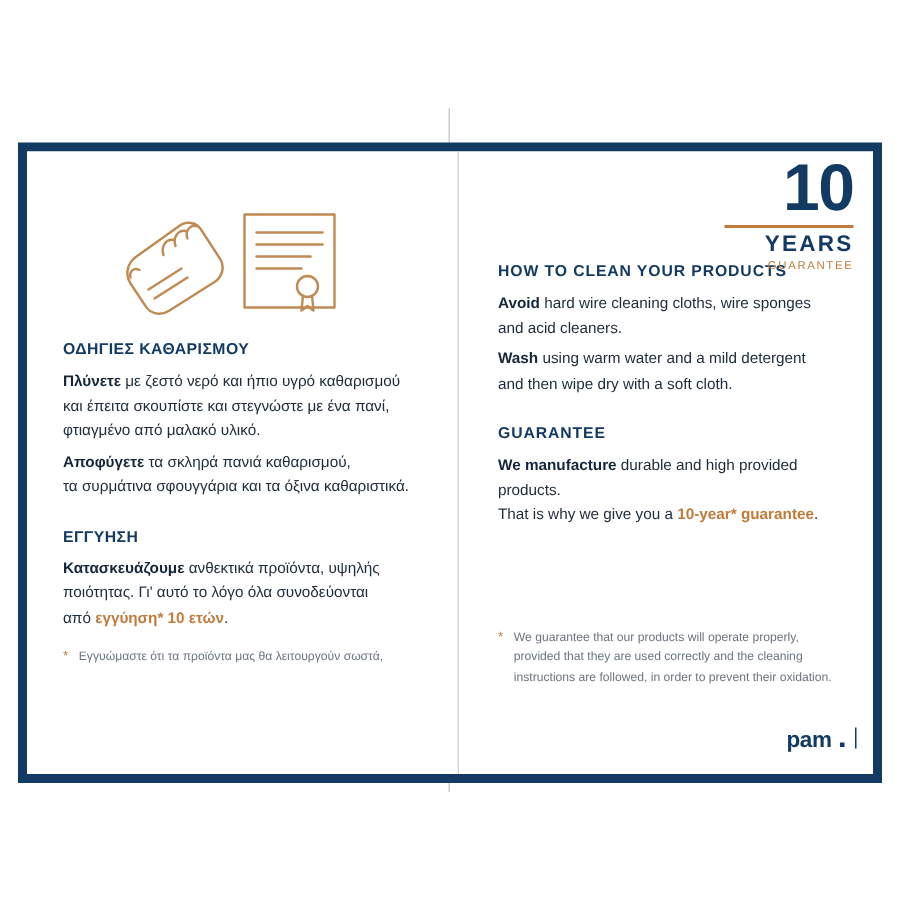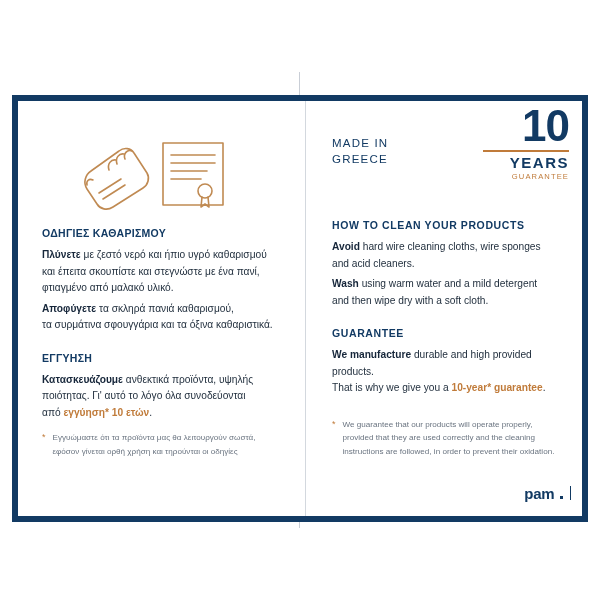--- a/index.html
+++ b/index.html
@@ -242,31 +242,27 @@
             <b>Κατασκευάζουμε</b><span> ανθεκτικά προϊόντα, υψηλής</span><br>
             <span>ποιότητας. Γι' αυτό το λόγο όλα συνοδεύονται</span><br>
             <span>από </span><span class="accent">εγγύηση* 10 ετών</span><span>.</span>
           </p>
         </div>
 
         <div class="footnote">
           <span class="star">*</span>
           <span>
             <span>Εγγυώμαστε ότι τα προϊόντα μας θα λειτουργούν σωστά,</span><br>
-            <span>εφόσον γίνεται ορθή χρήση και τηρούνται οι οδηγίες</span><br>
+            <br>
           </span>
         </div>
       </div>
 
       <div class="col right">
 
-        <div class="made-in">
-          <span>MADE IN</span><br>
-          <span>GREECE</span>
-        </div>
 
         <div class="badge">
           <div class="num">10</div>
           <div class="rule"></div>
           <div class="years">YEARS</div>
           <div class="guarantee">GUARANTEE</div>
         </div>
 
         <div class="block" style="margin-top:52px">
           <div class="heading">HOW TO CLEAN YOUR PRODUCTS</div>

